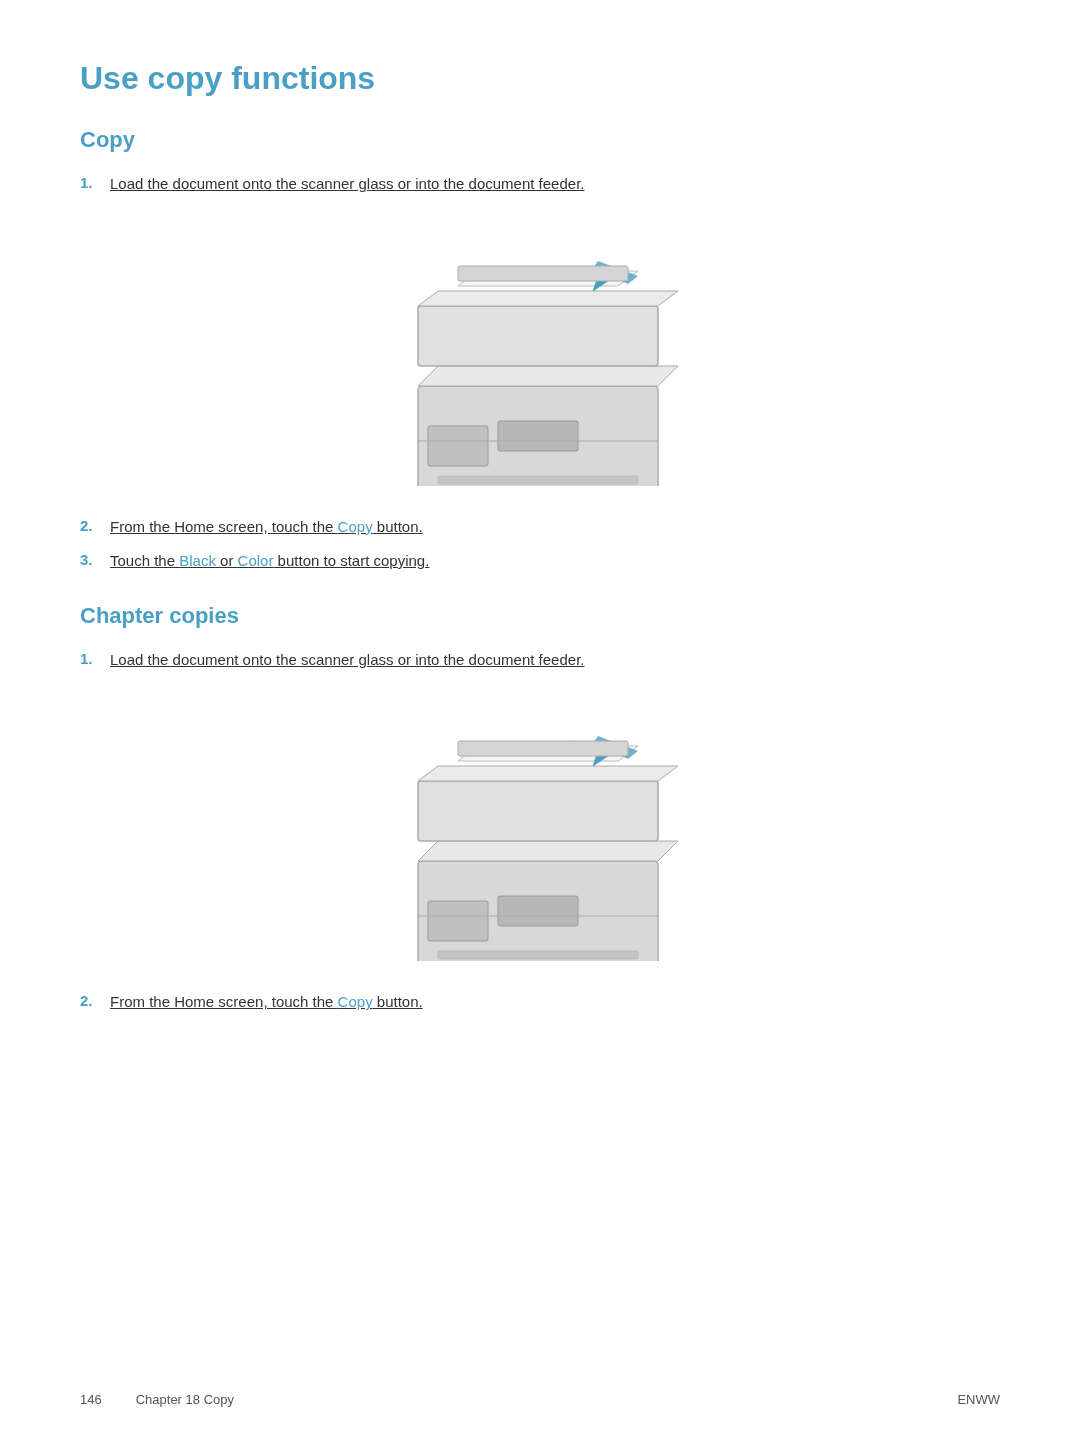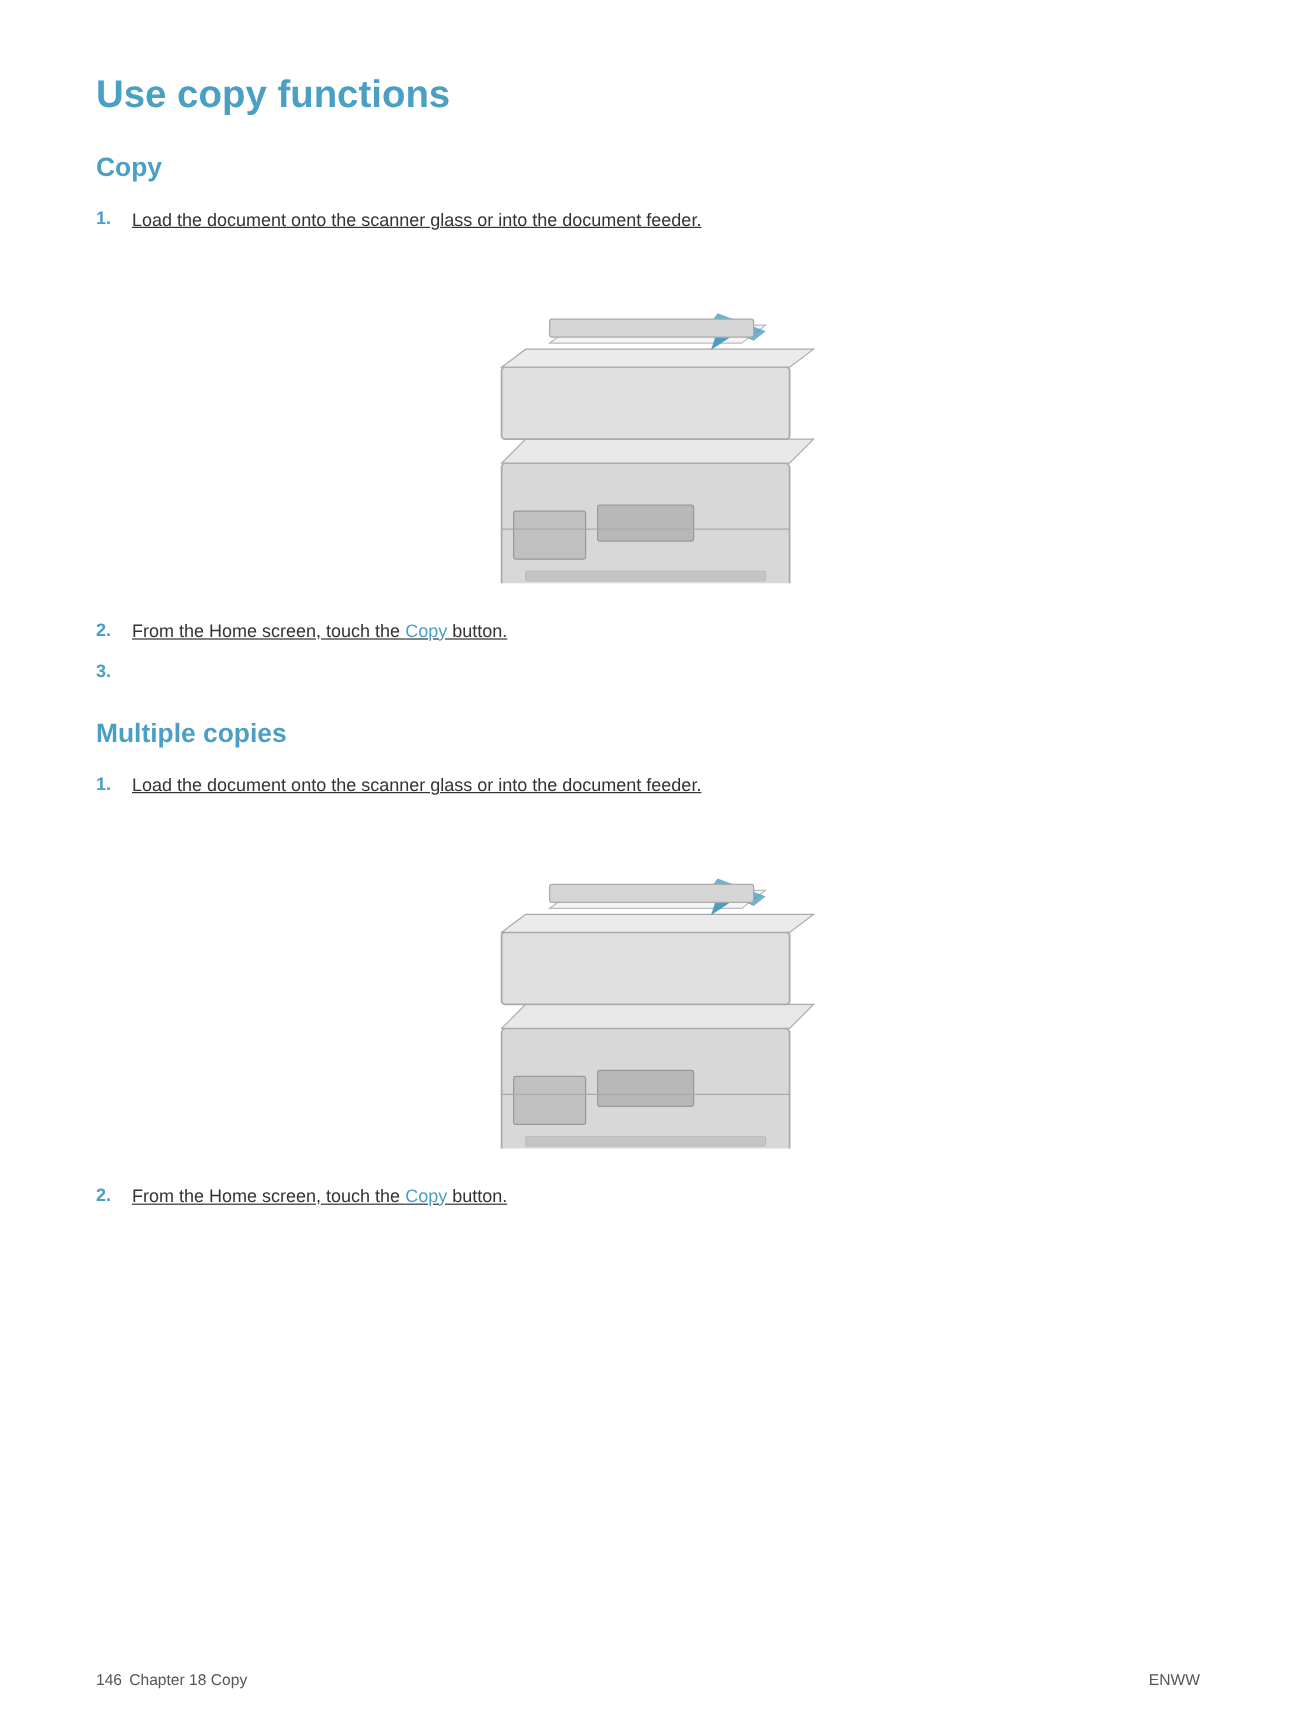--- a/index.html
+++ b/index.html
@@ -69,21 +69,21 @@
       right: 80px;
       display: flex;
       justify-content: space-between;
       align-items: center;
       font-size: 13px;
       color: #555;
       border-top: none;
     }
     .footer-left {
       display: flex;
-      gap: 6px;
+      gap: 34px;
     }
   </style>
 </head>
 <body>
 
 <div class="page">
 
   <h1>Use copy functions</h1>
 
   <div class="section">
@@ -133,26 +133,29 @@
 
       <li>
         <span class="num">2.</span>
         <span class="text">
           <span>From the Home screen, touch the </span><span class="link">Copy</span><span> button.</span>
         </span>
       </li>
 
       <li>
         <span class="num">3.</span>
+        <span class="text">
+          <span>Touch the </span><span class="link">Black</span><span> or </span><span class="link">Color</span><span> button to start copying.</span>
+        </span>
       </li>
     </ol>
   </div>
 
   <div class="section" style="margin-top:20px;">
-    <h2>Multiple copies</h2>
+    <h2>Chapter copies</h2>
 
     <ol>
 
       <li>
         <span class="num">1.</span>
         <span class="text">Load the document onto the scanner glass or into the document feeder.</span>
       </li>
     </ol>
 
     <svg class="printer-illustration" viewBox="0 0 340 260" xmlns="http://www.w3.org/2000/svg">

